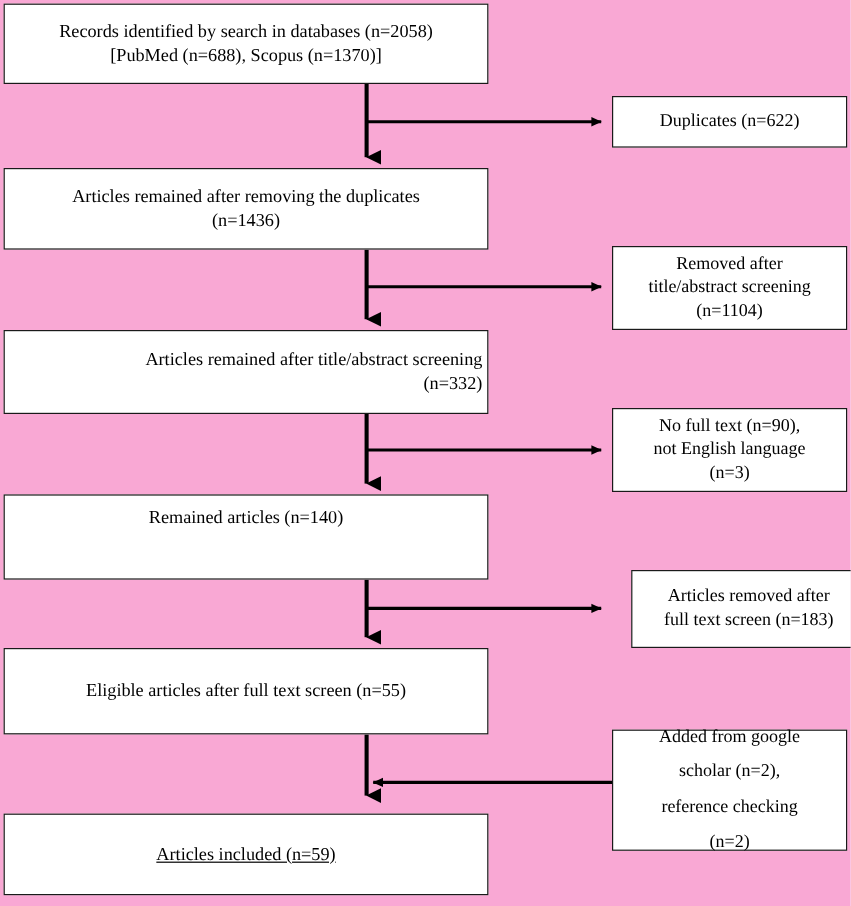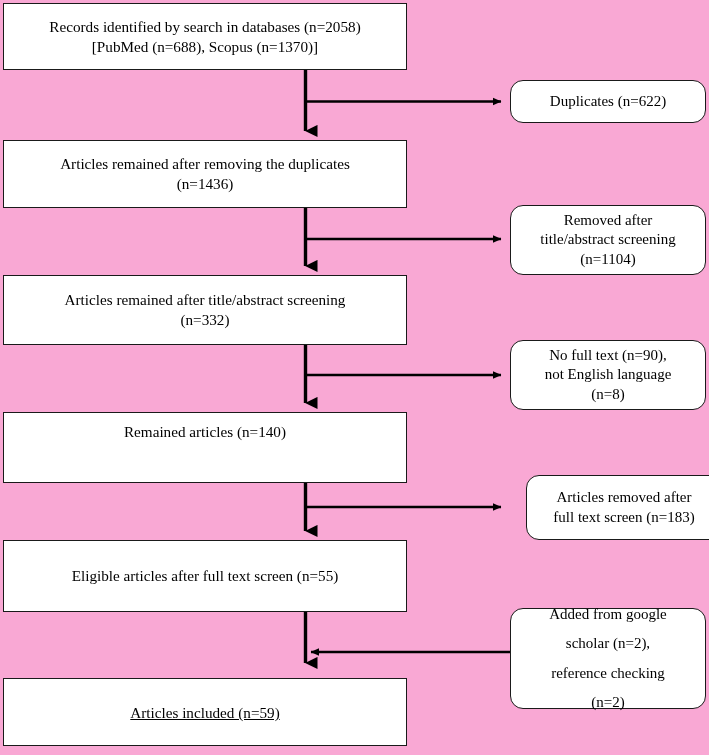--- a/index.html
+++ b/index.html
@@ -43,21 +43,20 @@
     display: flex;
     flex-direction: column;
     justify-content: center;
     padding-top: 0;
   }
   .side-box {
     display: flex;
     flex-direction: column;
     justify-content: center;
     padding-top: 0;
-    border-radius: 13px;
   }
   svg.connectors {
     position: absolute;
     left: 0;
     top: 0;
     width: 709px;
     height: 755px;
     z-index: 1;
     pointer-events: none;
   }
@@ -110,21 +109,21 @@
   <div class="flow-box main-box center-text" style="left:3px; top:3px; width:404px; height:67px;">
     <span class="line">Records identified by search in databases (n=2058)</span>
     <span class="line">[PubMed (n=688), Scopus (n=1370)]</span>
   </div>
 
   <div class="flow-box main-box center-text" style="left:3px; top:140px; width:404px; height:68px;font-family:Liberation Serif, serif;">
     <span class="line">Articles remained after removing the duplicates</span>
     <span class="line">(n=1436)</span>
   </div>
 
-  <div class="flow-box main-box center-text" style="left:3px; top:275px; width:404px; height:70px;">
+  <div class="flow-box main-box center-text" style="left:3px; top:275px; width:404px; height:70px;text-align:right;">
     <span class="line">Articles remained after title/abstract screening</span>
     <span class="line">(n=332)</span>
   </div>
 
   <div class="flow-box main-box" style="left:3px; top:412px; width:404px; height:71px; padding-top:9px;">
     <span class="line">Remained articles (n=140)</span>
   </div>
 
   <div class="flow-box main-box" style="left:3px; top:540px; width:404px; height:72px; padding-top:25px;">
     <span class="line">Eligible articles after full text screen (n=55)</span>
@@ -140,21 +139,21 @@
 
   <div class="flow-box side-box" style="left:510px; top:205px; width:196px; height:70px;">
     <span class="line">Removed after</span>
     <span class="line">title/abstract screening</span>
     <span class="line">(n=1104)</span>
   </div>
 
   <div class="flow-box side-box" style="left:510px; top:340px; width:196px; height:70px;">
     <span class="line">No full text (n=90),</span>
     <span class="line">not English language</span>
-    <span class="line">(n=8)</span>
+    <span class="line">(n=3)</span>
   </div>
 
   <div class="flow-box side-box" style="left:526px; top:475px; width:196px; height:65px;">
     <span class="line">Articles removed after</span>
     <span class="line">full text screen (n=183)</span>
   </div>
 
   <div class="flow-box side-box" style="left:510px; top:608px; width:196px; height:101px;gap:10px;">
     <span class="line">Added from google</span>
     <span class="line">scholar (n=2),</span>

